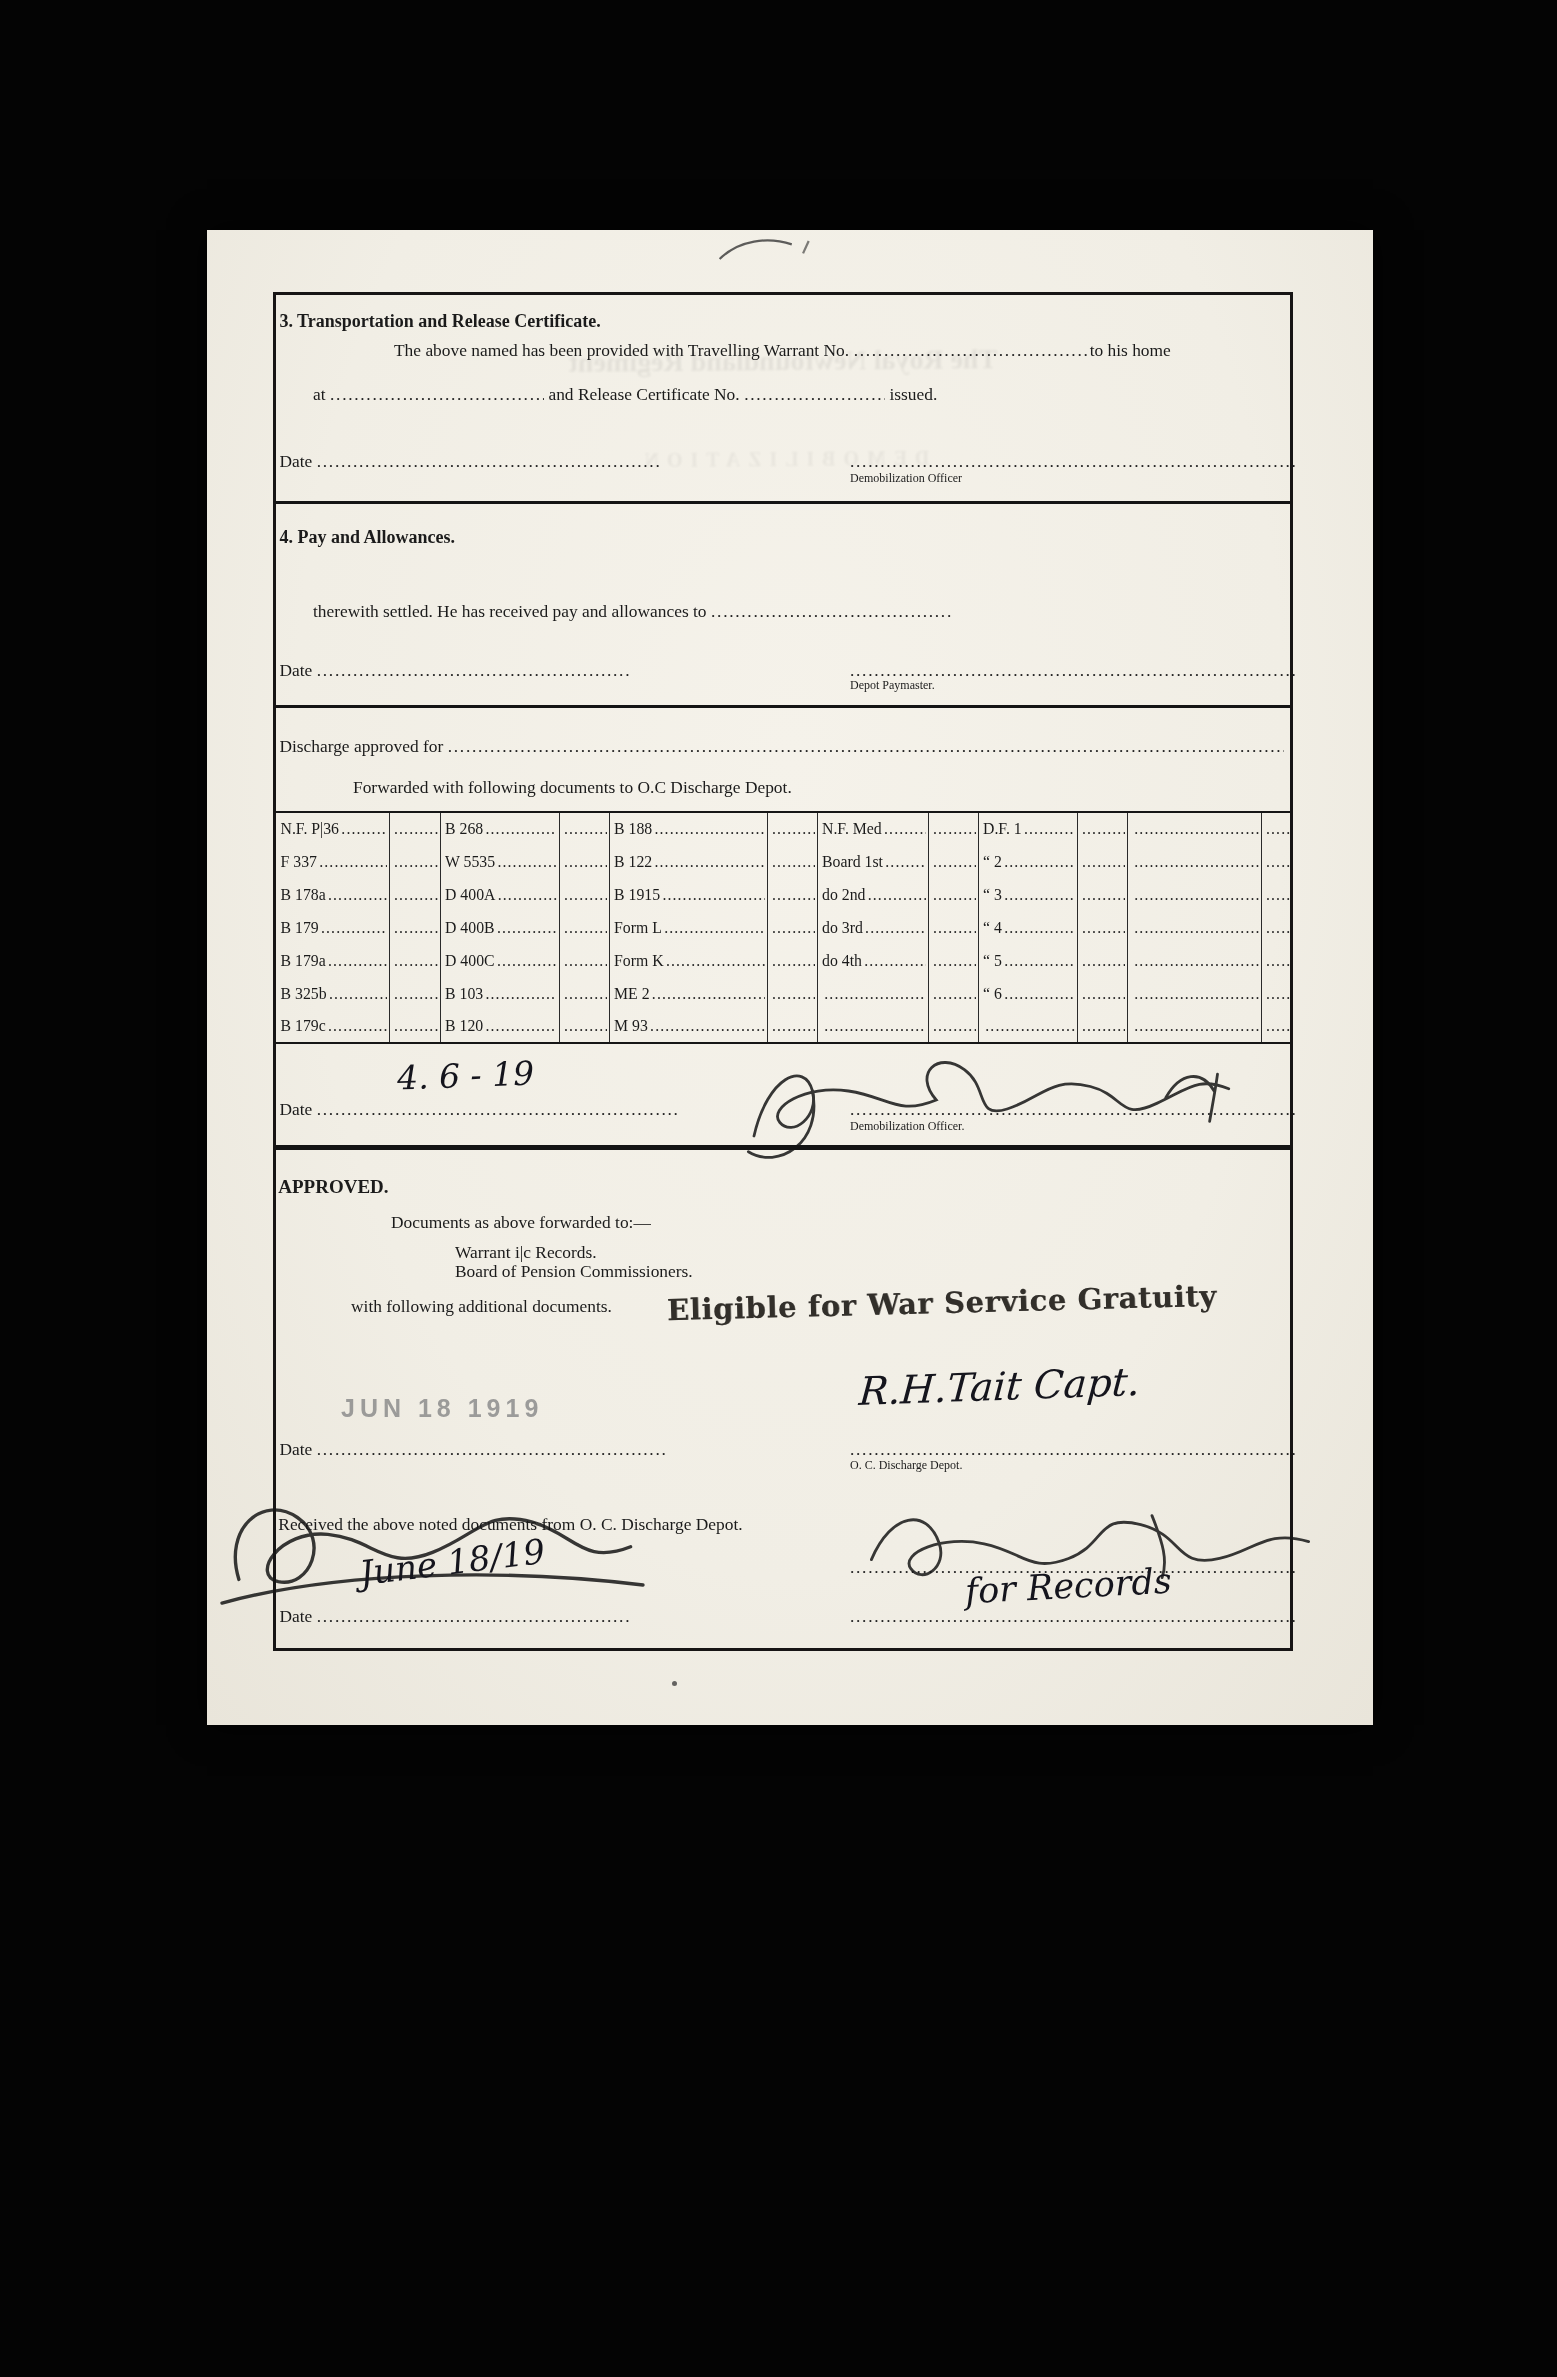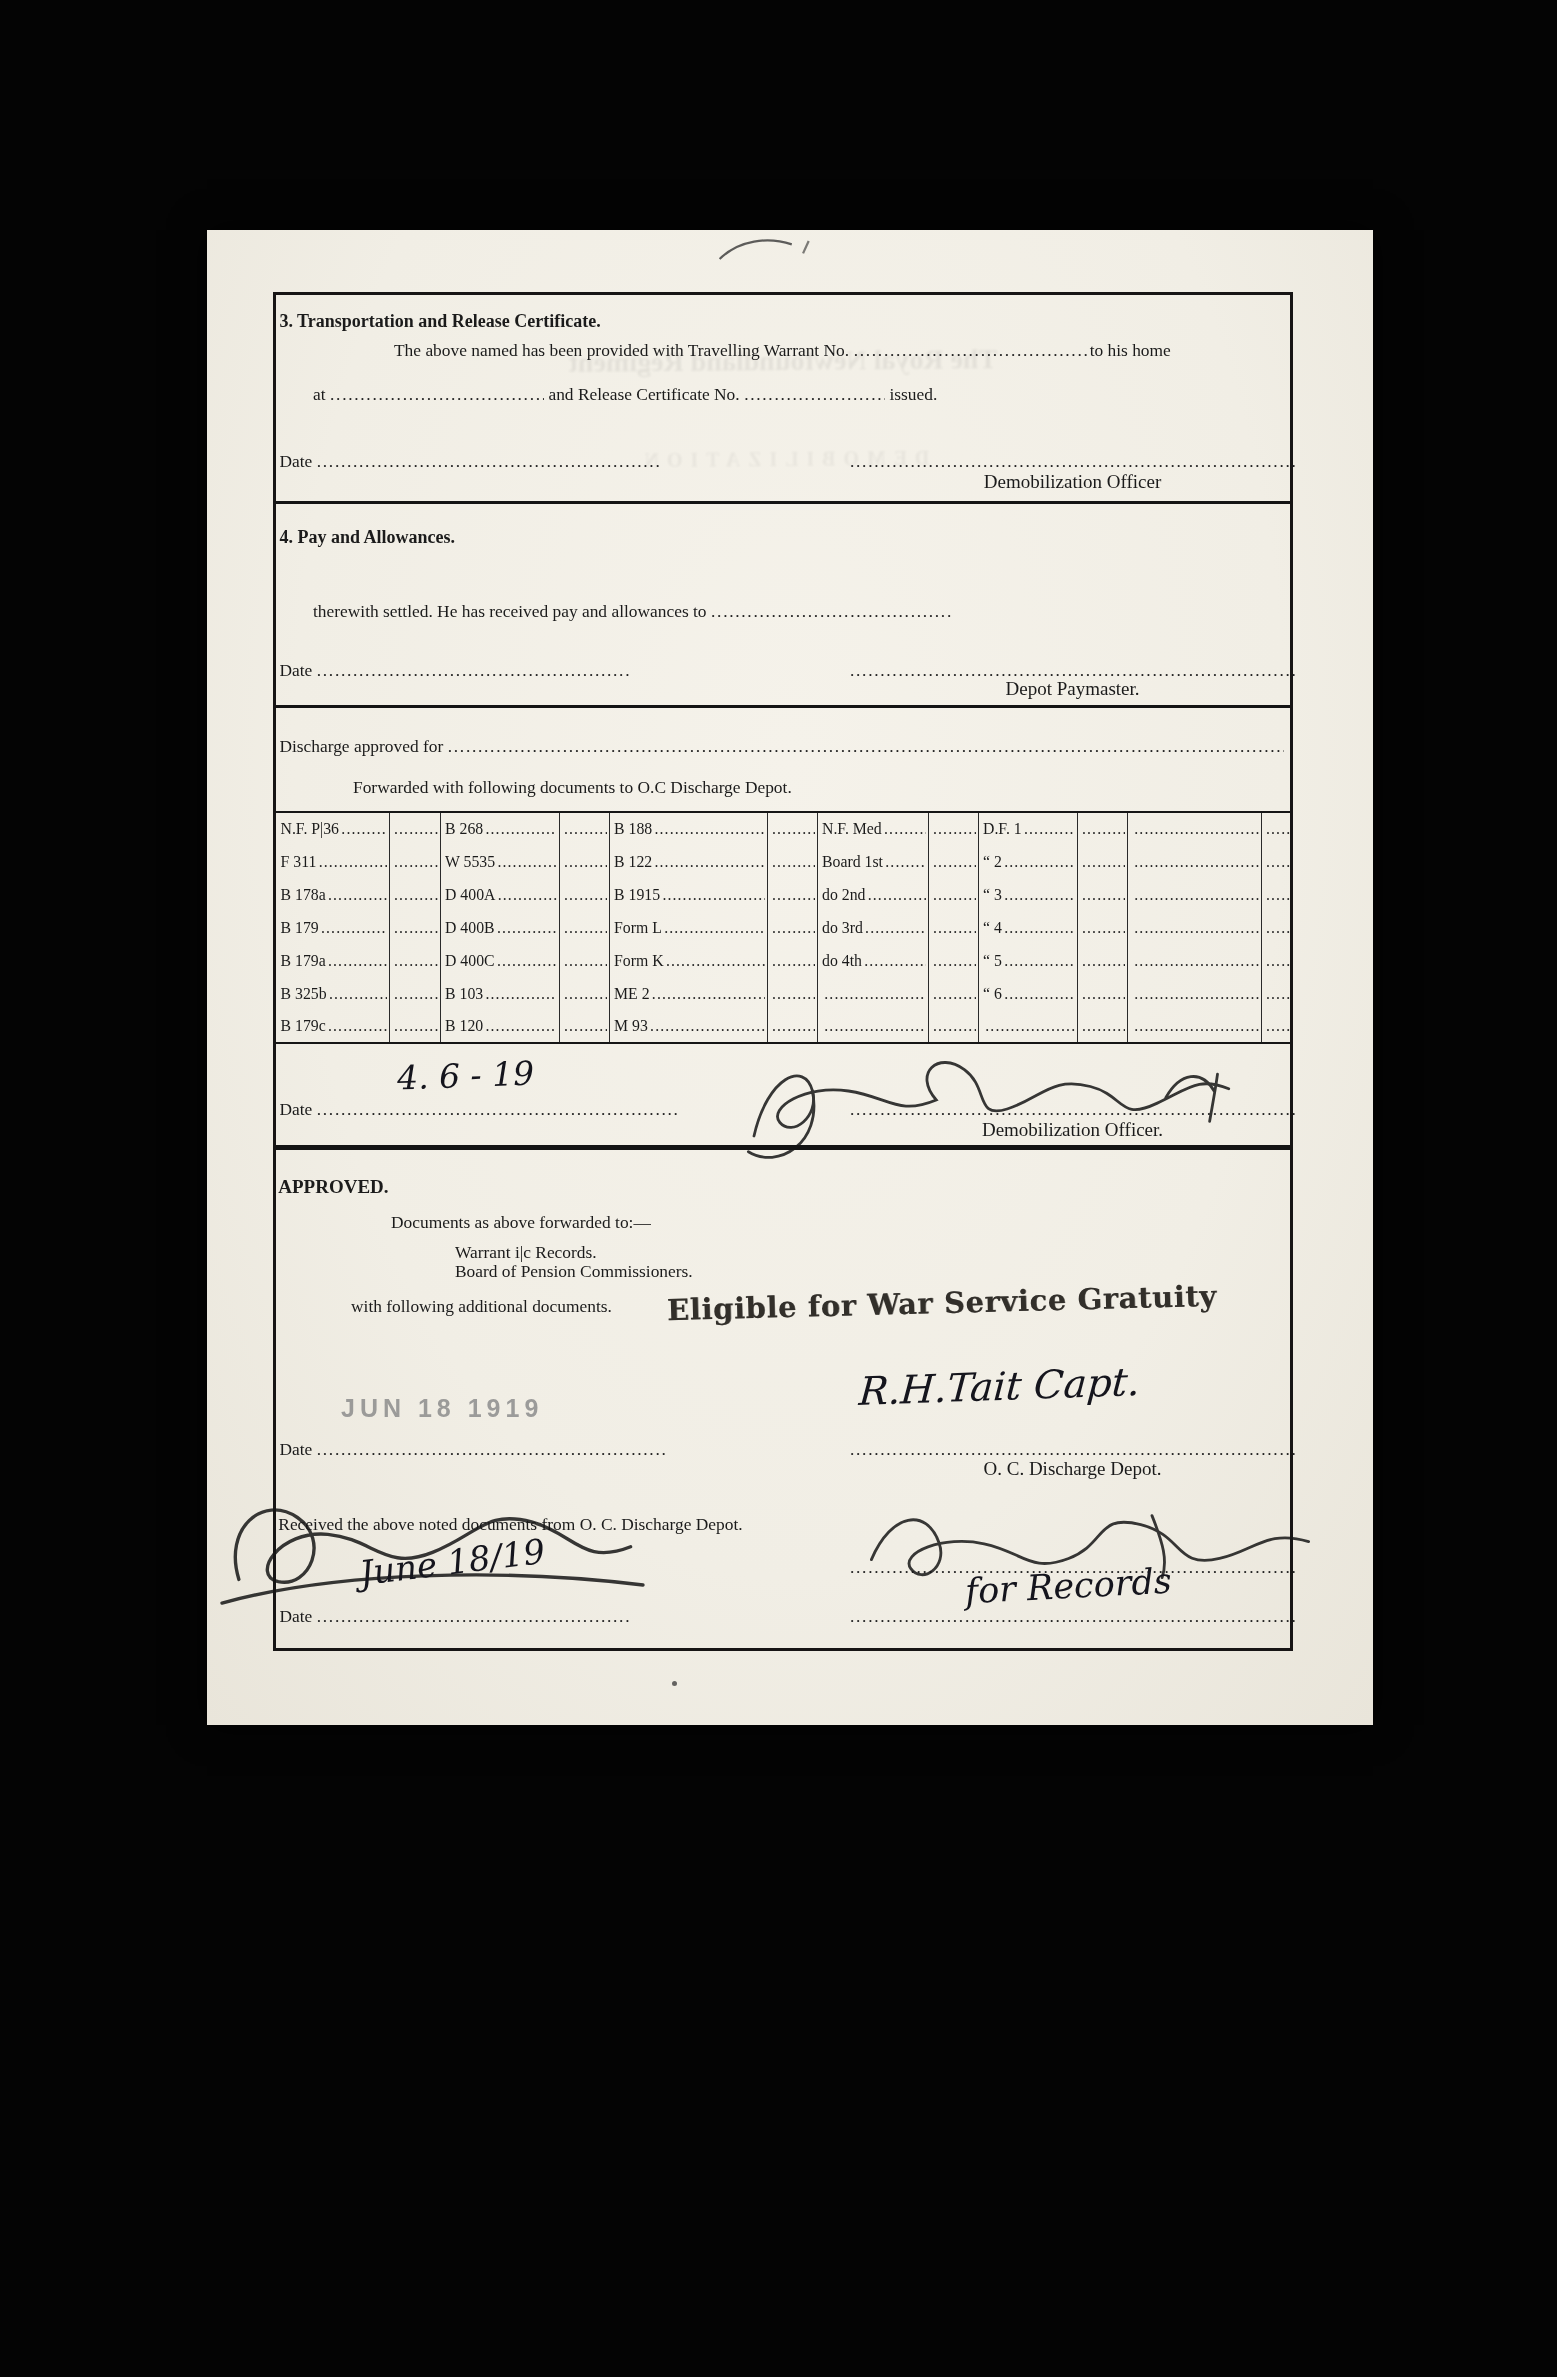--- a/index.html
+++ b/index.html
@@ -21,21 +21,21 @@
   .h  { position:absolute; font-weight:bold; font-size:18px; white-space:nowrap; }
   .t  { position:absolute; font-size:17.4px; white-space:nowrap; }
   .lead {
     display:inline-block; overflow:hidden; white-space:nowrap;
     letter-spacing:1.7px; vertical-align:bottom; max-height:21.4px; margin-left:4.5px; color:#222;
   }
   .rline {
     position:absolute; left:574px; width:445px; overflow:hidden; white-space:nowrap;
     letter-spacing:1.7px; font-size:17.4px; color:#222;
   }
-  .rtitle { position:absolute; left:574px; width:445px; text-align:center; font-size:19px; }
+  .rtitle { position:absolute; left:574px; width:445px; font-size:12px; }
   .rule { position:absolute; left:0; right:0; background:#141414; }
   .doc-table {
     position:absolute; left:0; top:516px; width:1013px;
     border-collapse:collapse; table-layout:fixed;
     border-top:2.3px solid #161616; border-bottom:2.3px solid #161616;
   }
   .doc-table tr { height:33px; }
   .doc-table td {
     border-right:1.1px solid #2a2a2a; overflow:hidden; padding:0 1.1px 0 4.5px;
     font-size:15.8px; vertical-align:middle;
@@ -195,21 +195,21 @@
                   <span class="tleader">........................................................................................................................................................................................................</span>
                 </div>
               </td>
               <td>
                 <span class="tleader">........................................................................................................................................................................................................</span>
               </td>
             </tr>
             <tr>
               <td>
                 <div class="cellflex">
-                  <span class="cl">F 311</span>
+                  <span class="cl">F 337</span>
                   <span class="tleader">........................................................................................................................................................................................................</span>
                 </div>
               </td>
               <td>
                 <span class="tleader">........................................................................................................................................................................................................</span>
               </td>
               <td>
                 <div class="cellflex">
                   <span class="cl">W 5535</span>
                   <span class="tleader">........................................................................................................................................................................................................</span>

